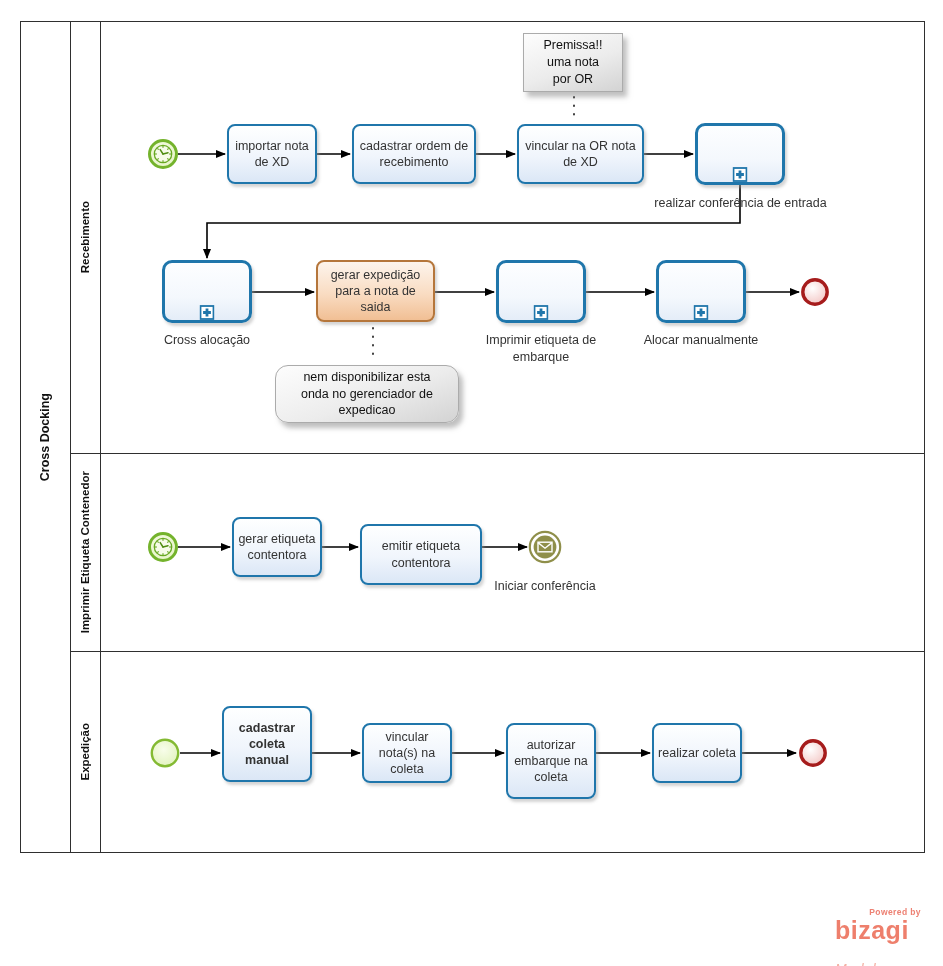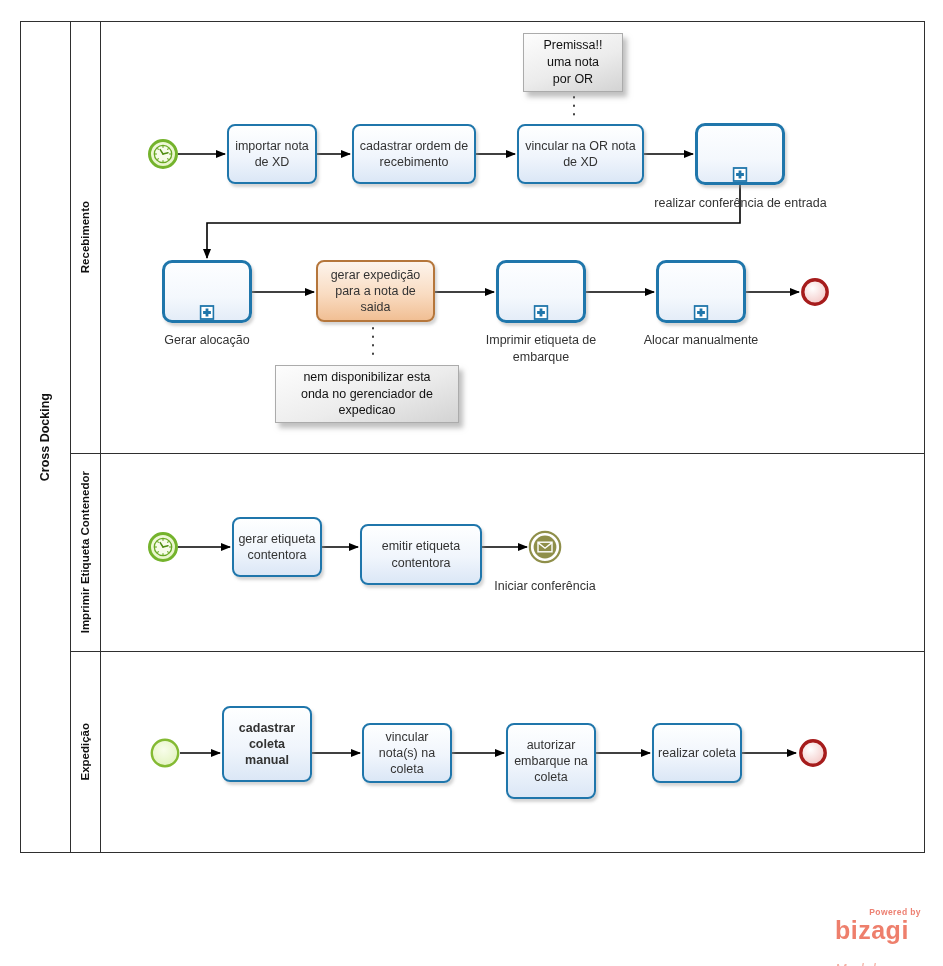--- a/index.html
+++ b/index.html
@@ -149,21 +149,21 @@
   <div class="annotation" style="left:523px;top:33px;width:100px;height:59px;">
     <span>Premissa!! uma nota por OR</span>
   </div>
 
   <div class="task subprocess" style="left:162px;top:260px;width:90px;height:63px;">
     <svg class="plus-badge" viewBox="0 0 15 15">
       <rect x="1" y="1" width="13" height="13" fill="#fff" stroke="#1f76ab" stroke-width="1.8"></rect>
       <path d="M7.5,3.6 V11.4 M3.6,7.5 H11.4" stroke="#1f76ab" stroke-width="2.8"></path>
     </svg>
   </div>
-  <div class="elabel" style="left:147px;top:332px;width:120px;">Gerar alocação</div>
+  <div class="elabel" style="left:147px;top:332px;width:120px;">Cross alocação</div>
 
   <div class="task orange" style="left:316px;top:260px;width:119px;height:62px;">
     <span>gerar expedição para a nota de saida</span>
   </div>
 
   <div class="task subprocess" style="left:496px;top:260px;width:90px;height:63px;">
     <svg class="plus-badge" viewBox="0 0 15 15">
       <rect x="1" y="1" width="13" height="13" fill="#fff" stroke="#1f76ab" stroke-width="1.8"></rect>
       <path d="M7.5,3.6 V11.4 M3.6,7.5 H11.4" stroke="#1f76ab" stroke-width="2.8"></path>
     </svg>
@@ -183,21 +183,21 @@
       <defs>
           <radialGradient id="gRed" cx="40%" cy="35%" r="75%">
         <stop offset="0%" stop-color="#ffffff"></stop>
             <stop offset="100%" stop-color="#f2c3c1"></stop>
           </radialGradient>
         </defs>
       <circle cx="15" cy="15" r="12.2" fill="url(#gRed)" stroke="#a61c1c" stroke-width="3.4"></circle>
     </svg>
   </div>
 
-  <div class="annotation" style="left:275px;top:365px;width:184px;height:58px;">
+  <div class="annotation" style="left:275px;top:365px;width:184px;height:58px;border-radius:13px;">
     <span>nem disponibilizar esta onda no gerenciador de expedicao</span>
   </div>
 
   <div class="event" style="left:146px;top:530px;">
     <svg width="34" height="34" viewBox="0 0 34 34">
       <circle cx="17" cy="17" r="13.5" fill="url(#gGreen)" stroke="#74b32c" stroke-width="3"></circle>
       <circle cx="17" cy="17" r="8.7" fill="#f6fbe9" stroke="#68a822" stroke-width="1.3"></circle>
       <g stroke="#68a822" stroke-width="1.2">
         <line x1="17" y1="8.8" x2="17" y2="10.8"></line>
           <line x1="17" y1="23.2" x2="17" y2="25.2"></line>

